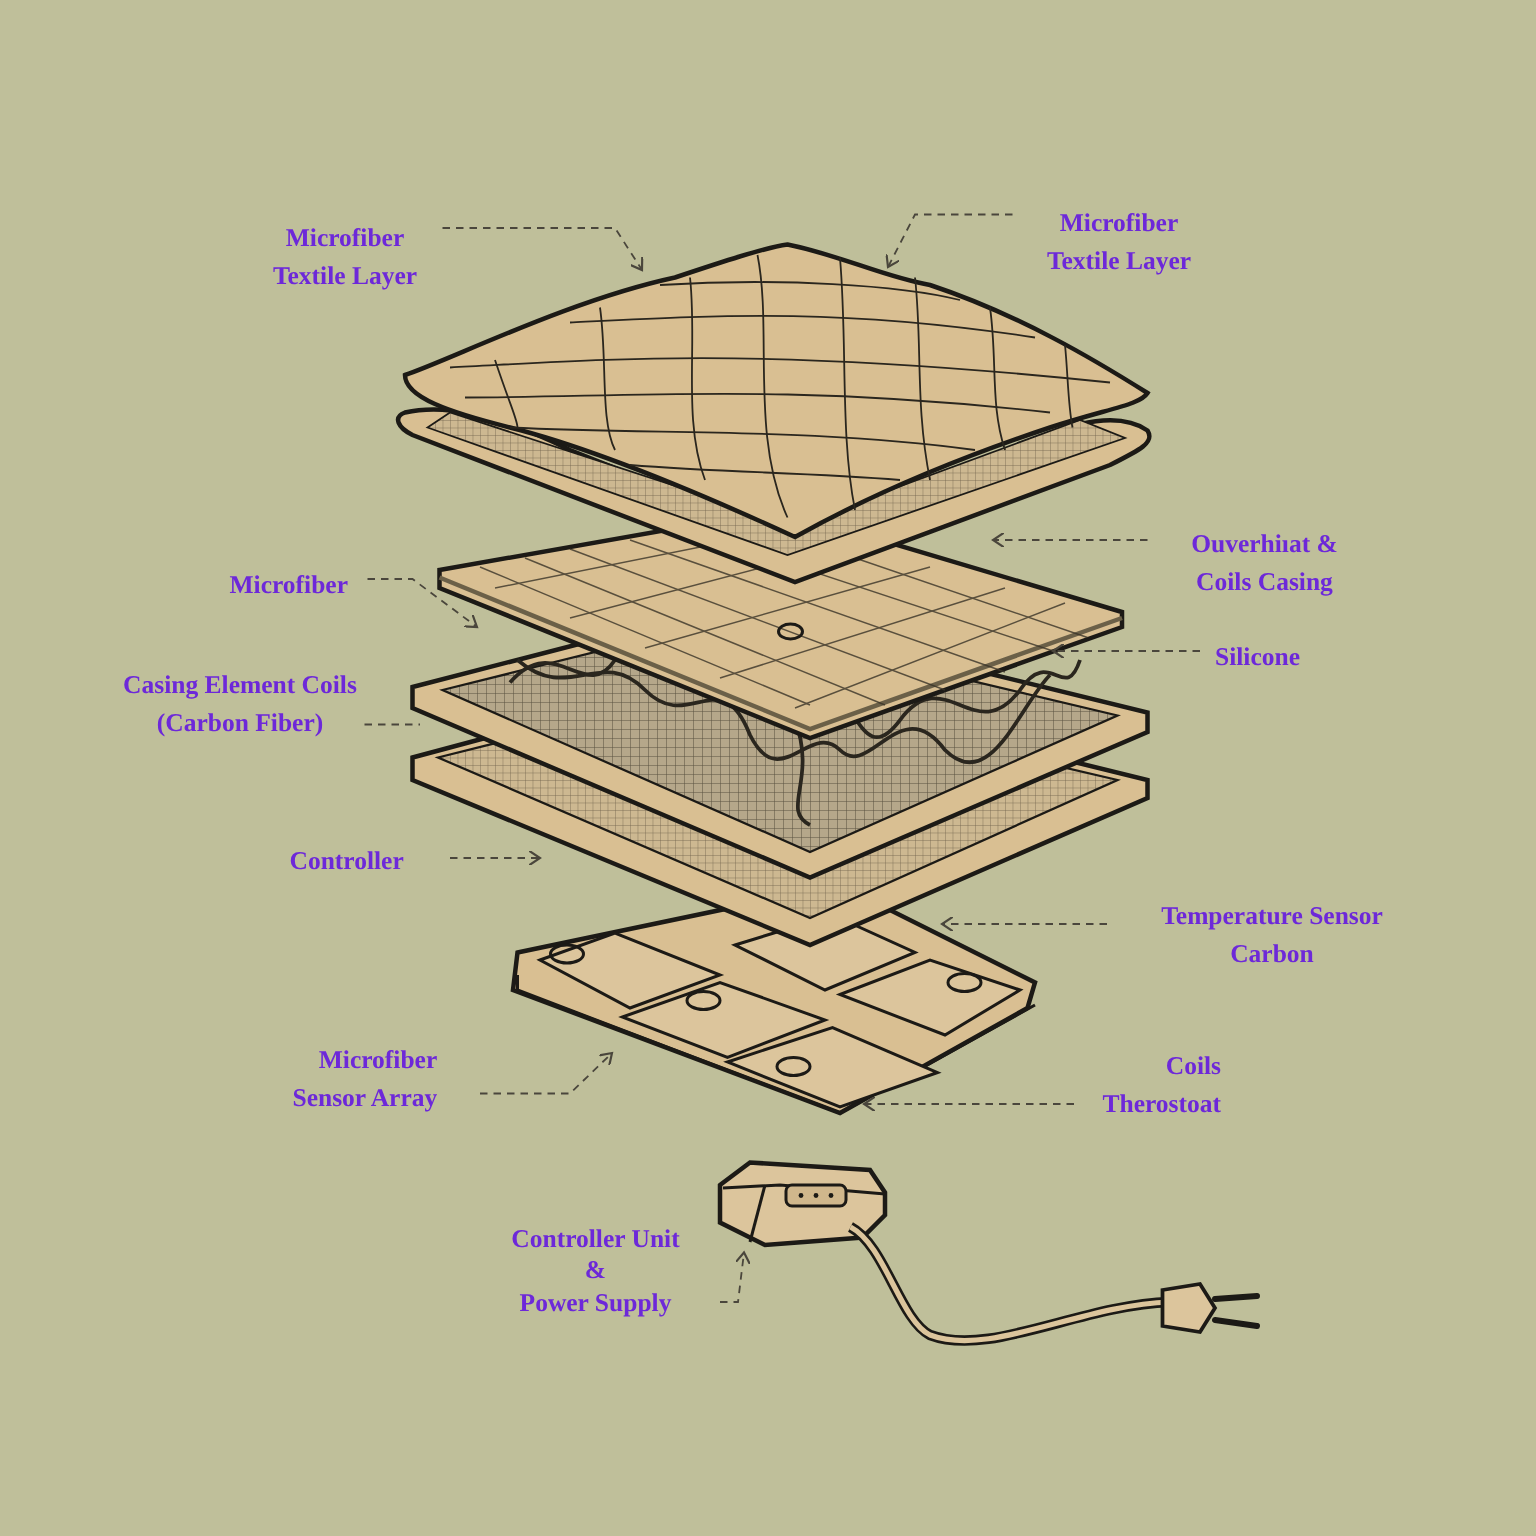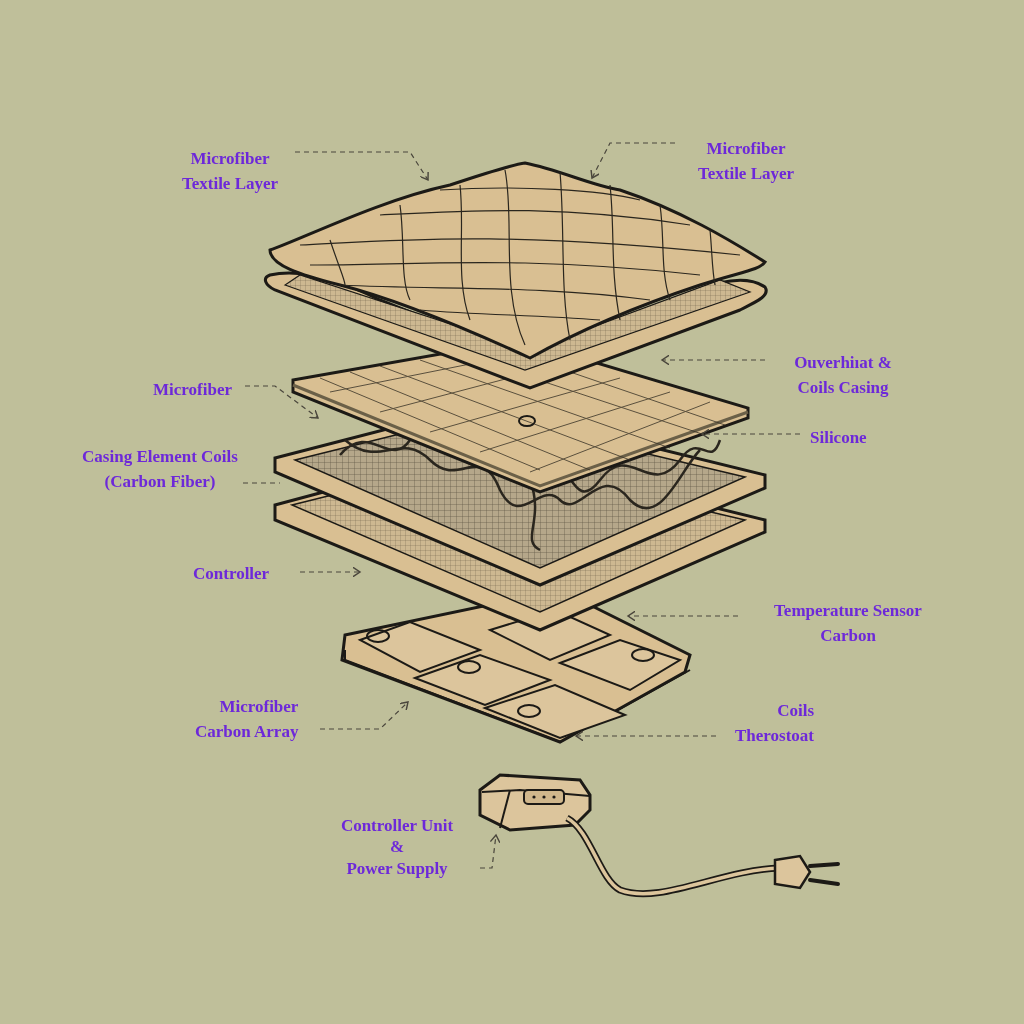--- a/index.html
+++ b/index.html
@@ -181,21 +181,21 @@
   <span>Controller</span>
 </div>
 
 <div class="label center" style="left:742px; top:598px; width:212px;text-align:center;">
   <span>Temperature Sensor</span>
   <span>Carbon</span>
 </div>
 
 <div class="label left" style="left:192px; top:694px;">
   <span>Microfiber</span>
-  <span style="margin-left:3px;">Carbon Array</span>
+  <span style="margin-left:3px;">Sensor Array</span>
 </div>
 
 <div class="label left" style="left:723px; top:698px;">
   <span>Coils</span>
   <span style="margin-left:12px;">Therostoat</span>
 </div>
 
 <div class="label center" style="left:322px; top:813px; width:150px;">
   <span>Controller Unit</span>
   <span style="line-height:18px;">&amp;</span>

